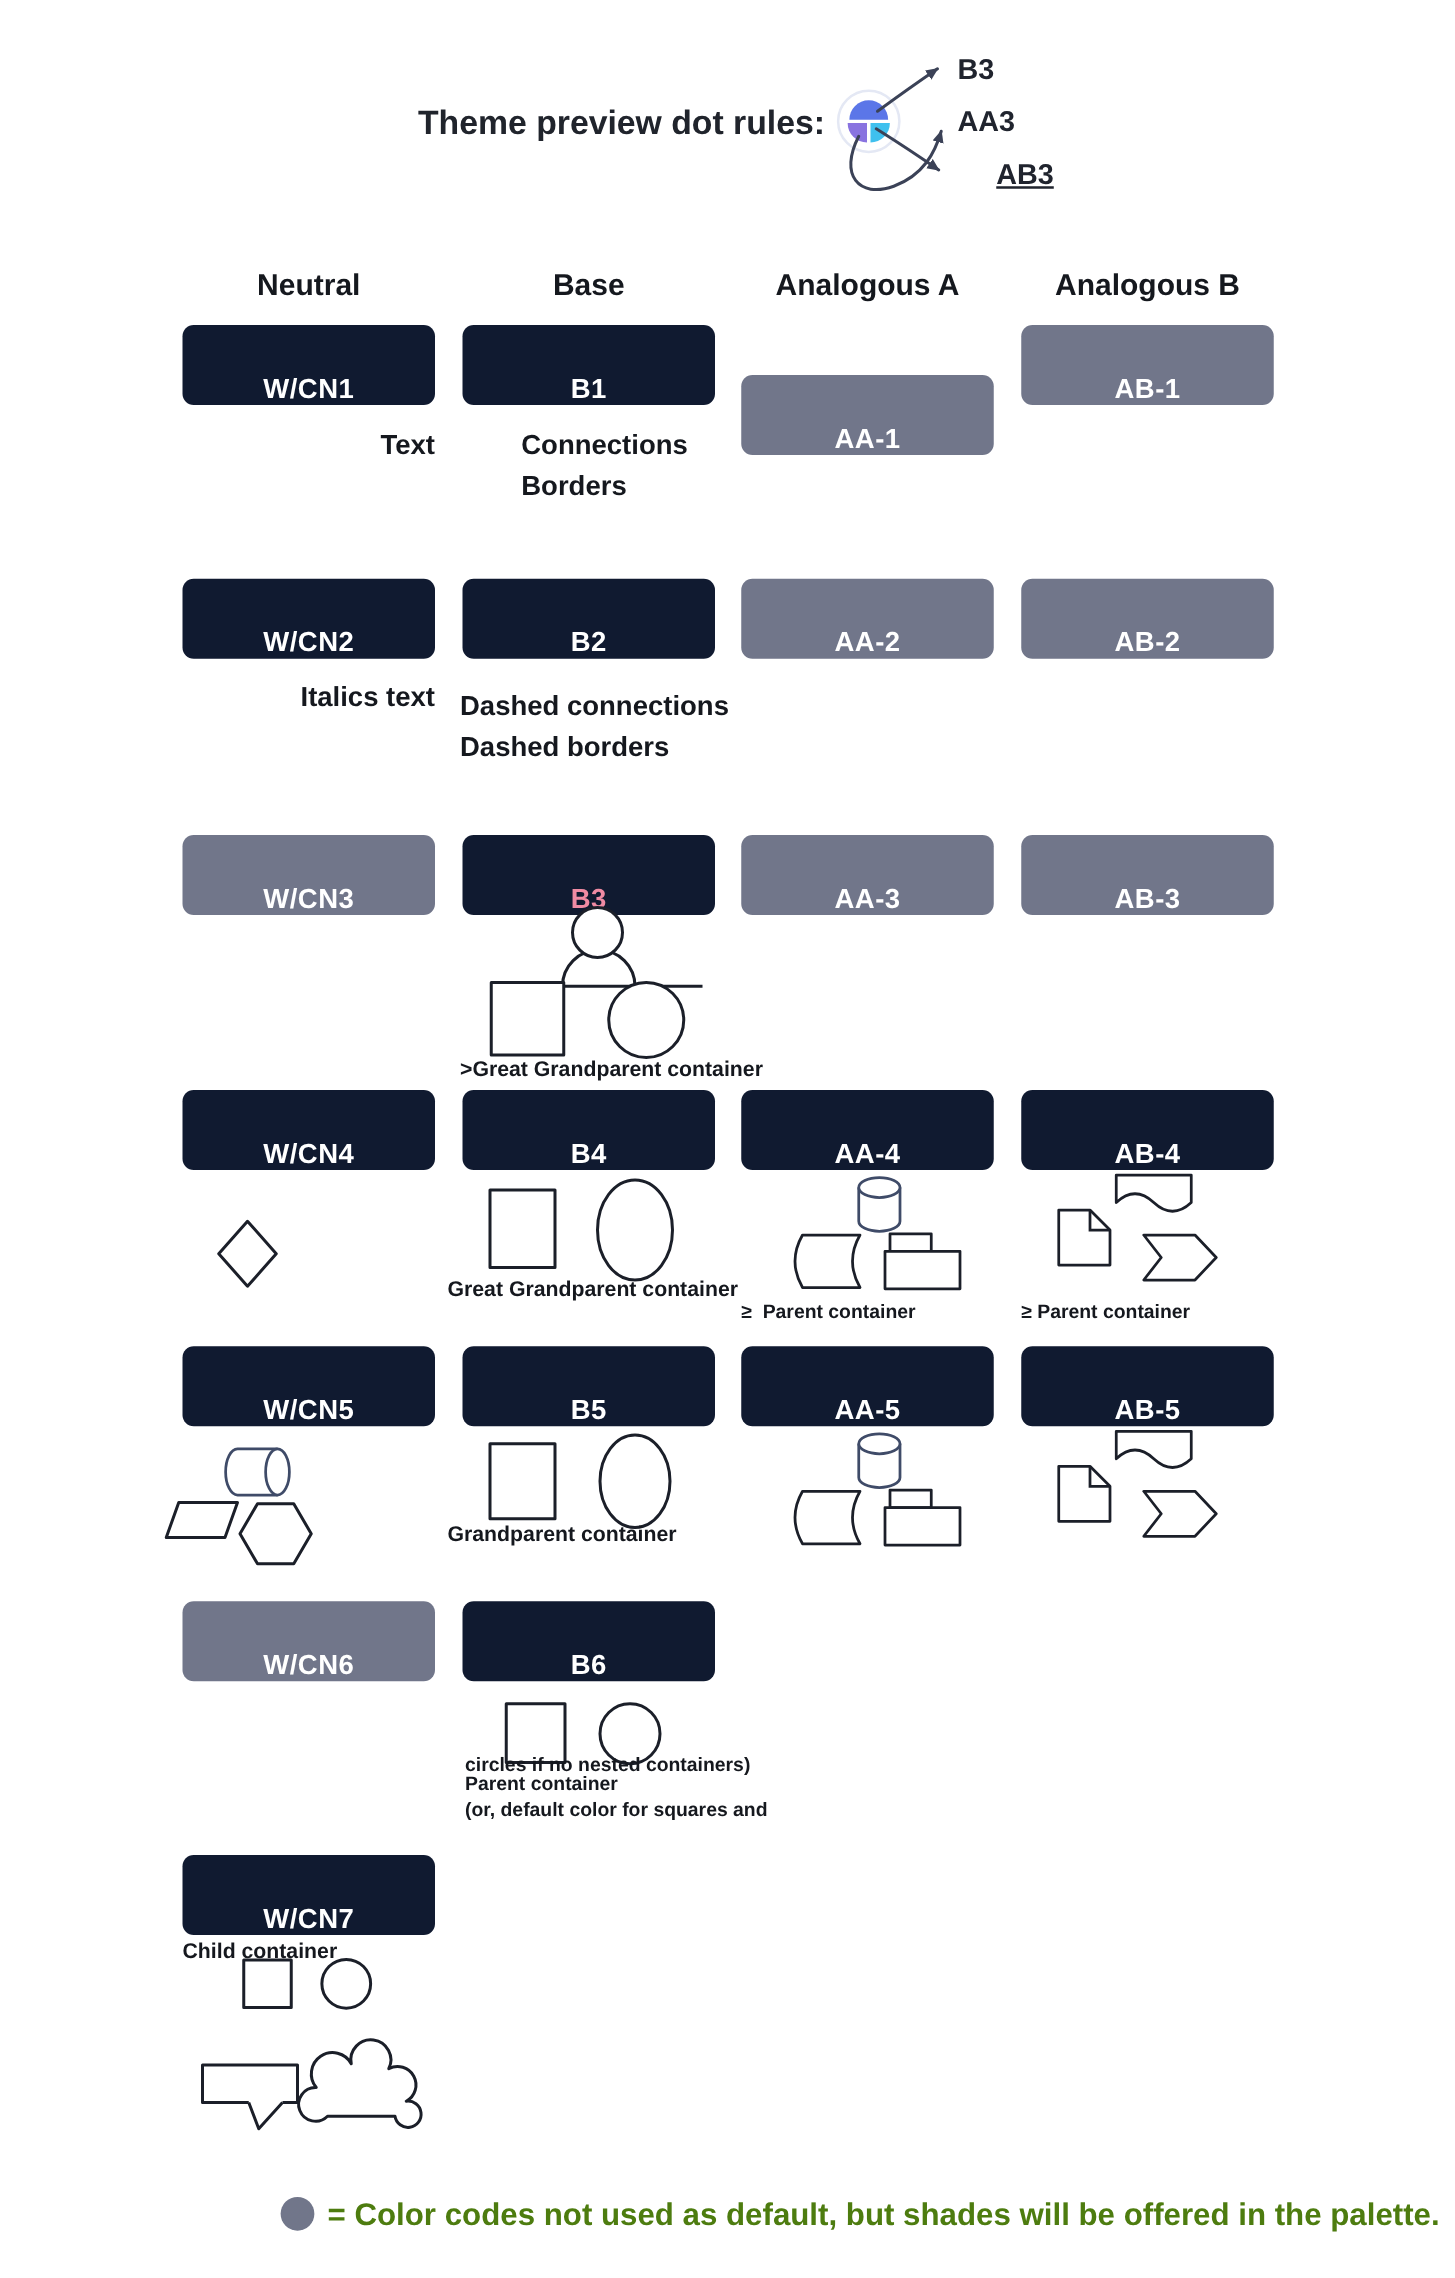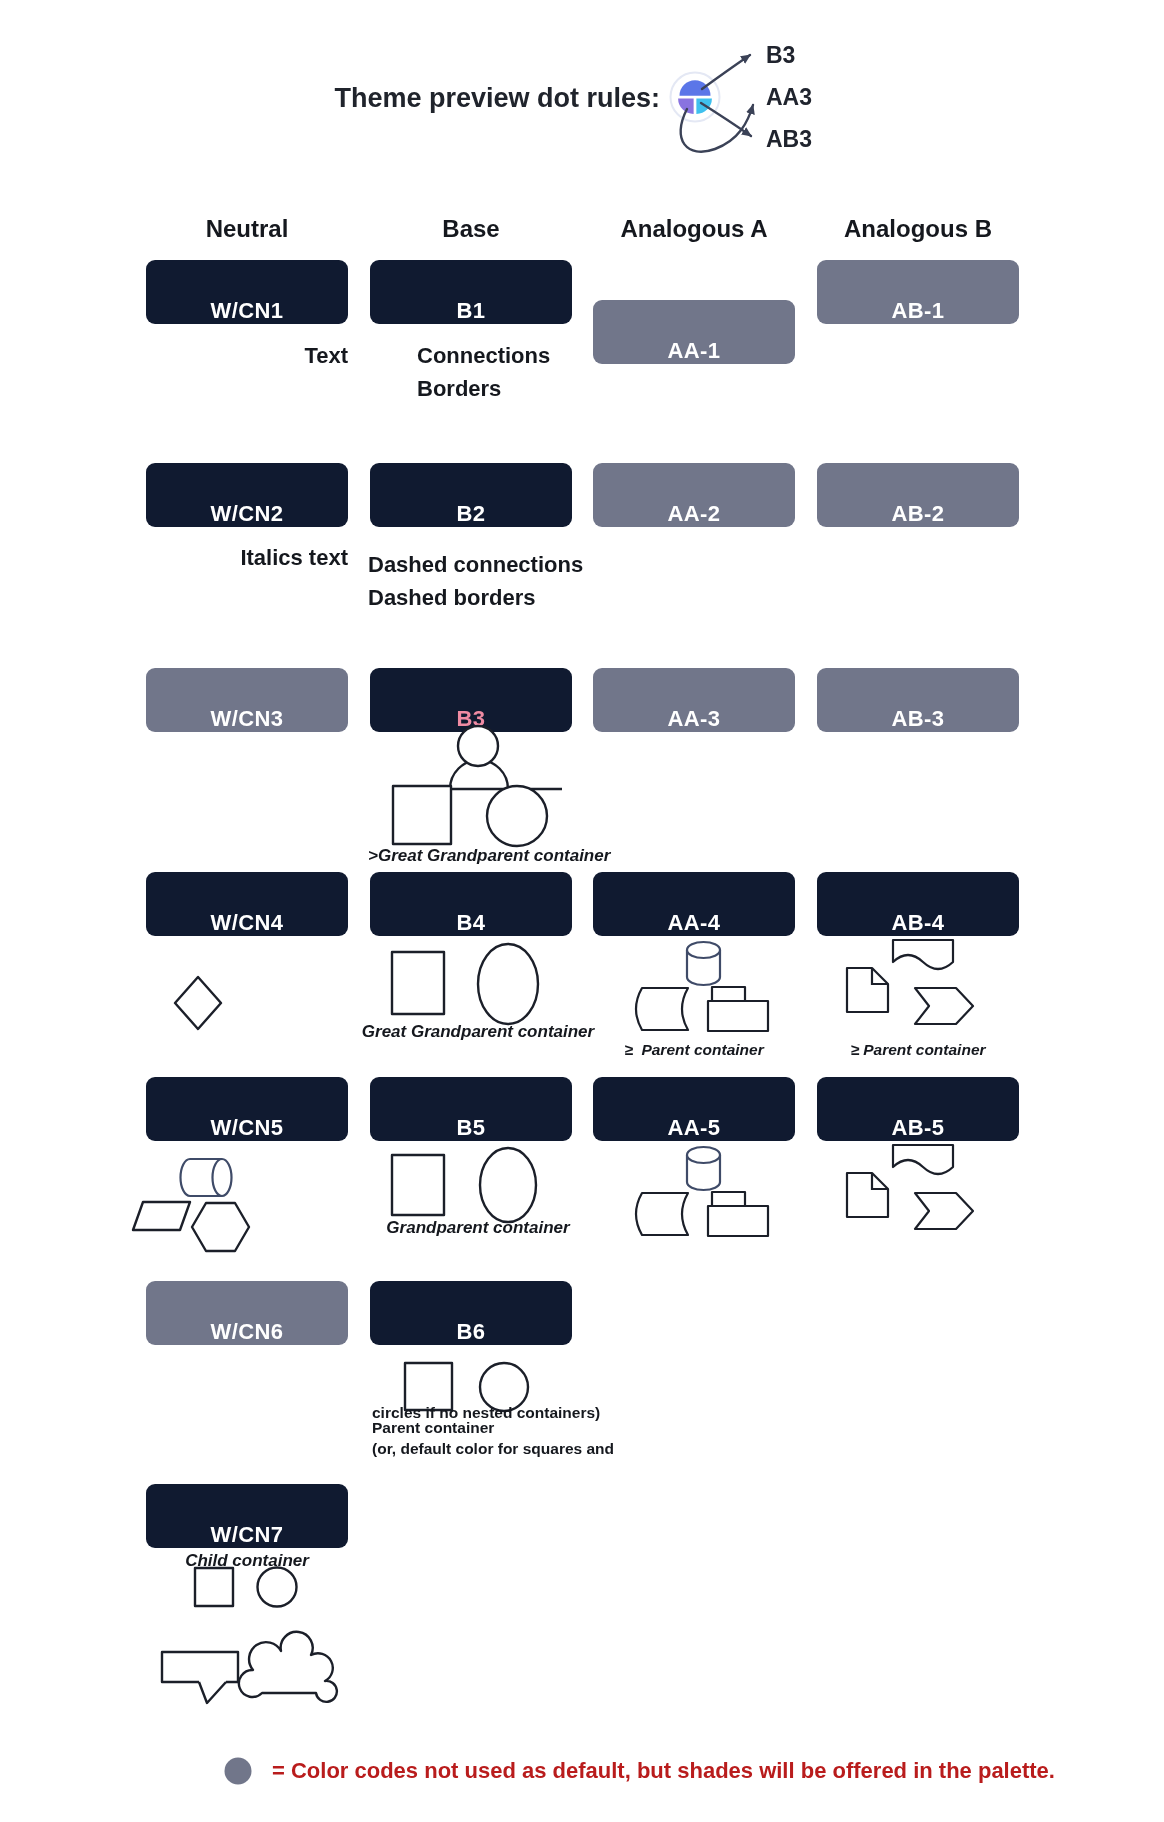--- a/index.html
+++ b/index.html
@@ -14,39 +14,39 @@
   #title{left:280px;top:83px;width:380px;text-align:right;font-size:27px;font-weight:600;color:#20242c;white-space:nowrap;z-index:10;}
   .dot-target{font-size:23px;font-weight:600;color:#20242e;white-space:nowrap;z-index:10;}
   .col-header{width:202px;text-align:center;top:215px;font-size:24px;font-weight:700;color:#15181e;z-index:10;}
   .swatch{position:absolute;width:202px;height:64px;border-radius:9px;display:flex;align-items:flex-end;justify-content:center;
           font-size:22px;font-weight:700;color:var(--swatch-text);letter-spacing:.4px;z-index:2;}
   .swatch.dark{background:var(--dark);}
   .swatch.gray{background:var(--gray);}
   .note{font-size:22px;font-weight:700;color:#15181e;white-space:nowrap;z-index:10;}
   .note.centered{width:202px;text-align:right;}
   .caption{font-size:17px;font-weight:700;color:#15181e;white-space:pre;z-index:10;}
-  .caption.centered{text-align:center;font-style:italic;}
+  .caption.centered{text-align:left;}
   .caption.small{font-size:15.5px;}
   #shapes-layer{position:absolute;left:0;top:0;z-index:5;pointer-events:none;}
   .shape{fill:#fff;stroke:var(--stroke);stroke-width:2.4;stroke-linejoin:round;}
   .shape.thin{stroke-width:2.2;}
   .shape.cyl{stroke:var(--cylinder-stroke);}
   .lineonly{fill:none;stroke:var(--stroke);stroke-width:2.4;}
   .arrow{fill:none;stroke:var(--arrow);stroke-width:2.4;stroke-linecap:round;}
-  #footer-text{left:272px;top:1758px;font-size:22px;font-weight:700;color:#b91c1c;white-space:nowrap;z-index:10;}
+  #footer-text{left:262px;top:1758px;font-size:25px;font-weight:700;color:#4d7c0f;white-space:nowrap;z-index:10;}
 </style>
 </head>
 <body>
 
 <div id="page">
 
   <div id="title" class="abs">Theme preview dot rules:</div>
   <div class="abs dot-target" style="left:766px;top:42px;">B3</div>
   <div class="abs dot-target" style="left:766px;top:84px;">AA3</div>
-  <div class="abs dot-target" style="left:766px;top:126px;">AB3</div>
+  <div class="abs dot-target" style="left:797px;top:126px;text-decoration:underline;">AB3</div>
 
   <div class="abs col-header" style="left:146px;">Neutral</div>
   <div class="abs col-header" style="left:370px;">Base</div>
   <div class="abs col-header" style="left:593px;">Analogous A</div>
   <div class="abs col-header" style="left:817px;">Analogous B</div>
 
   <div class="swatch dark" style="left:146px;top:260px;">
       <span>W/CN1</span>
     </div>
   <div class="swatch dark" style="left:370px;top:260px;">

